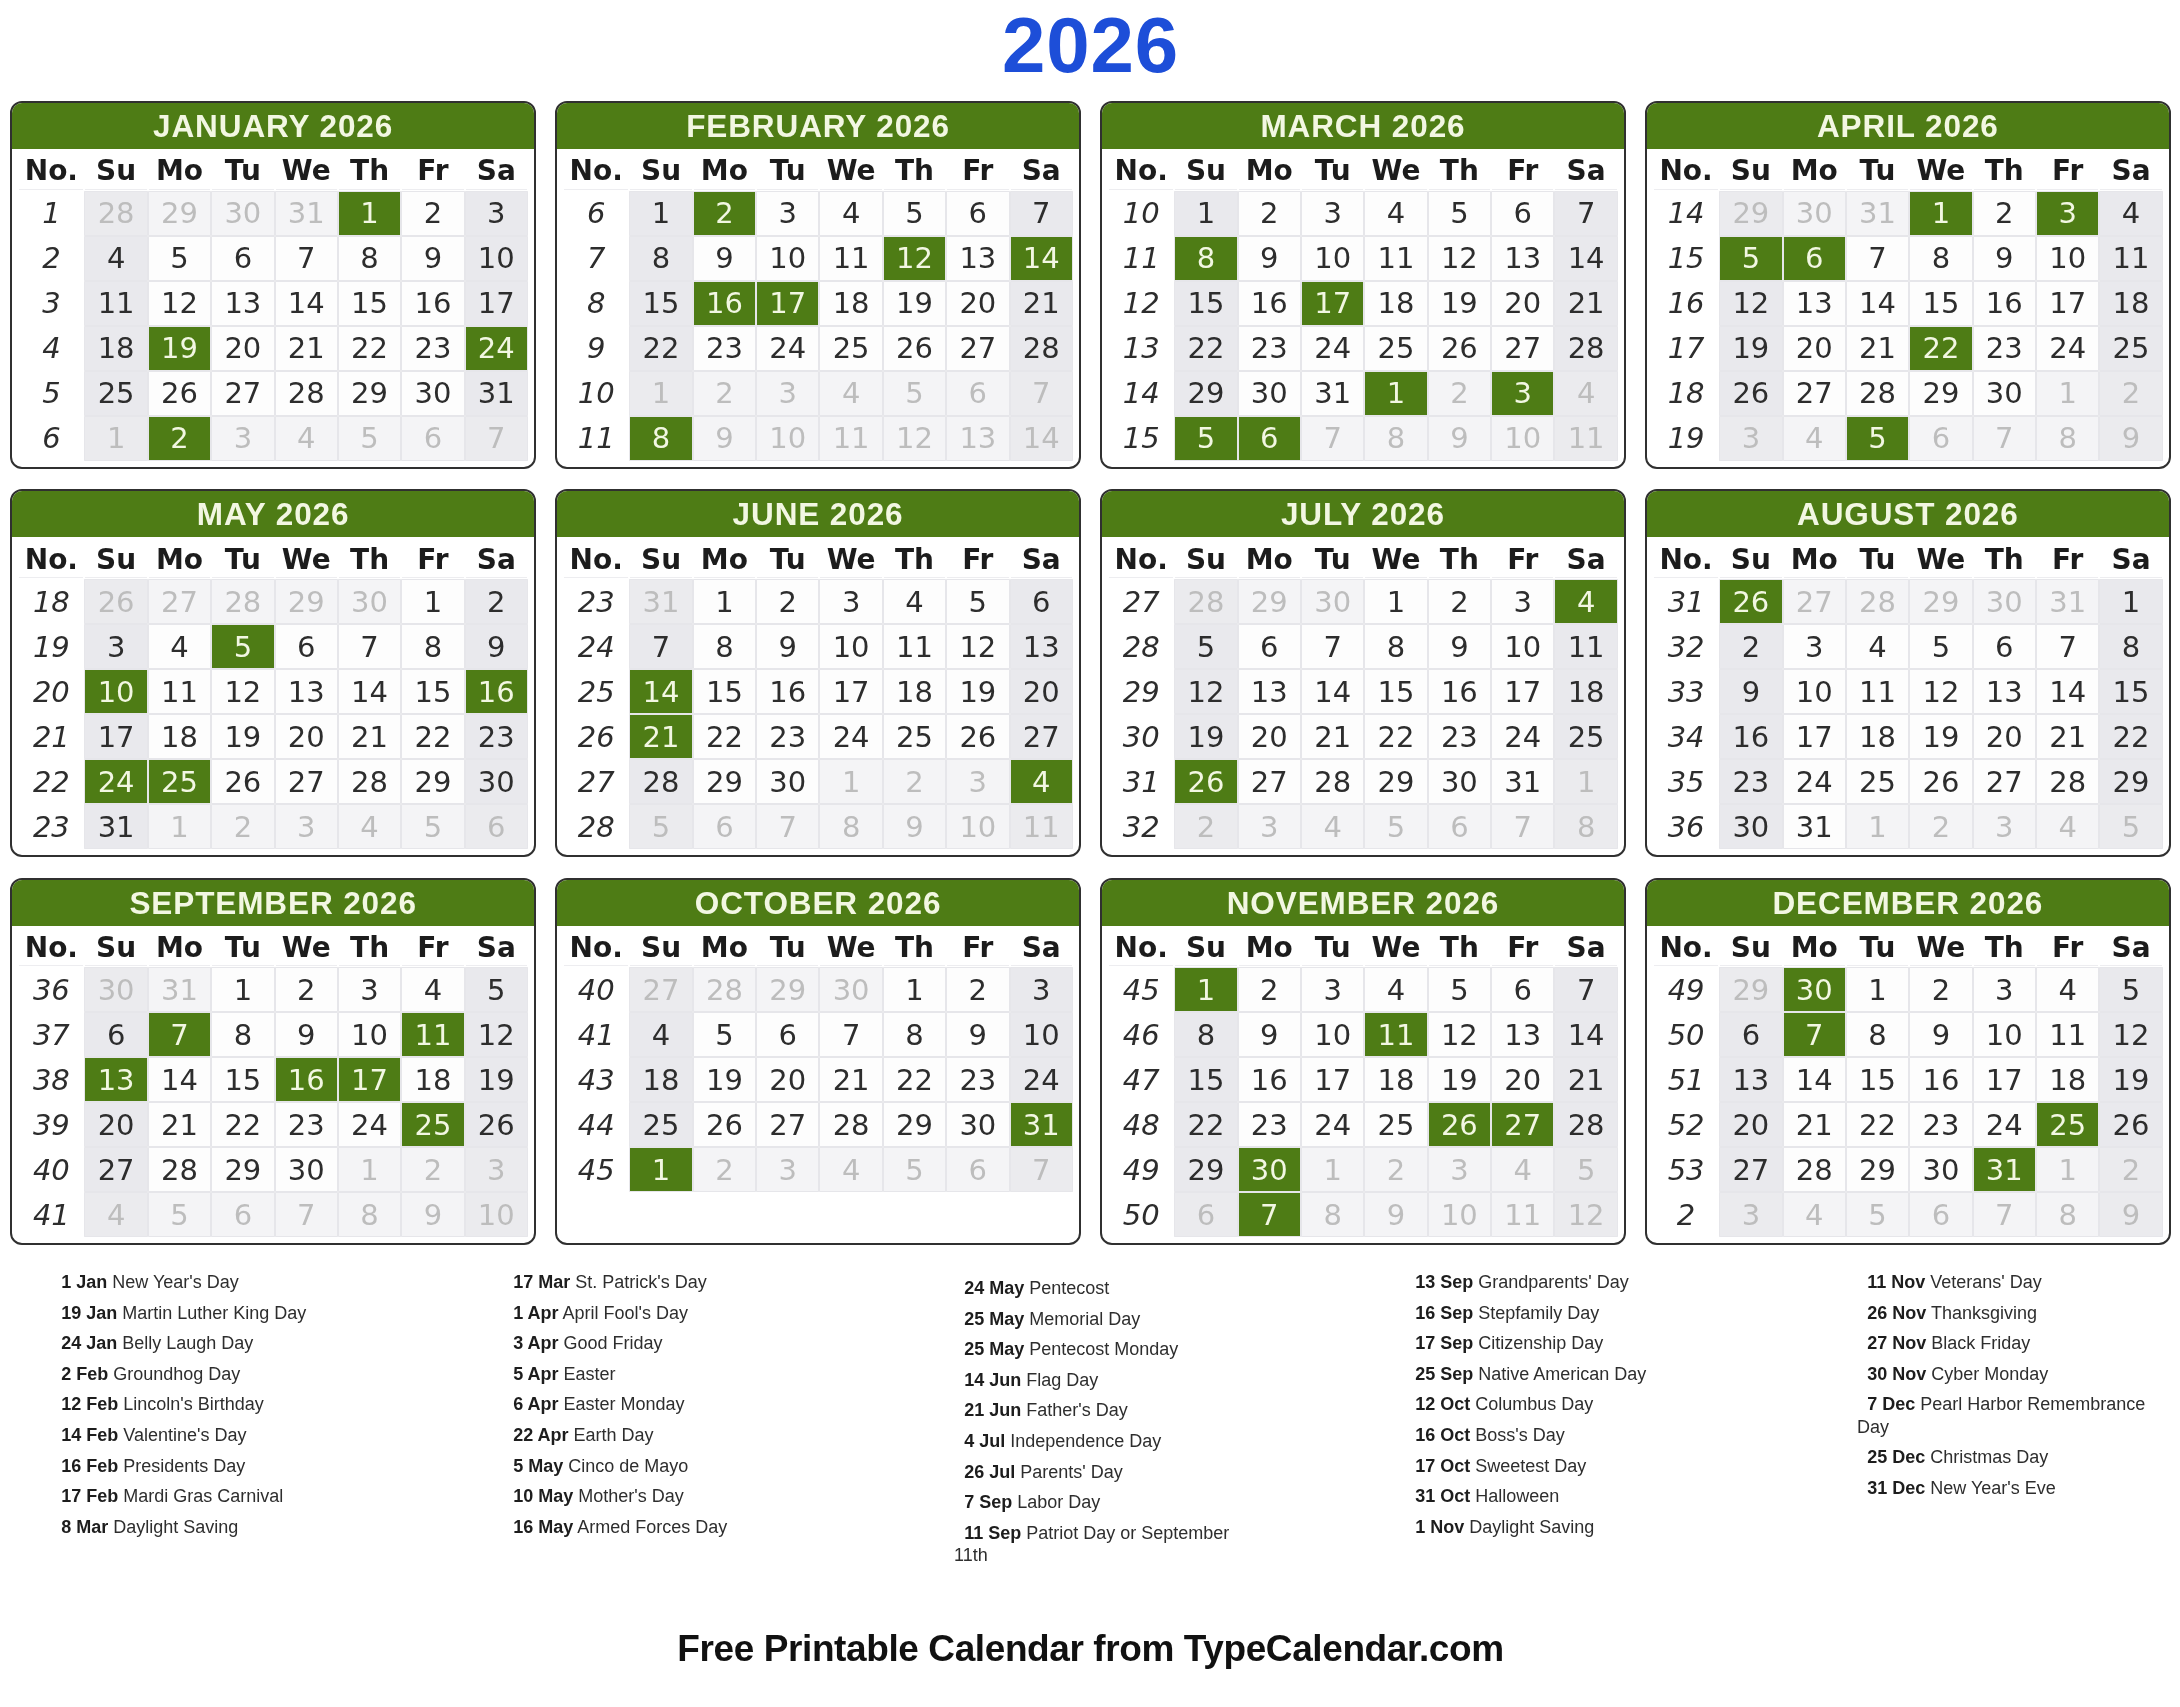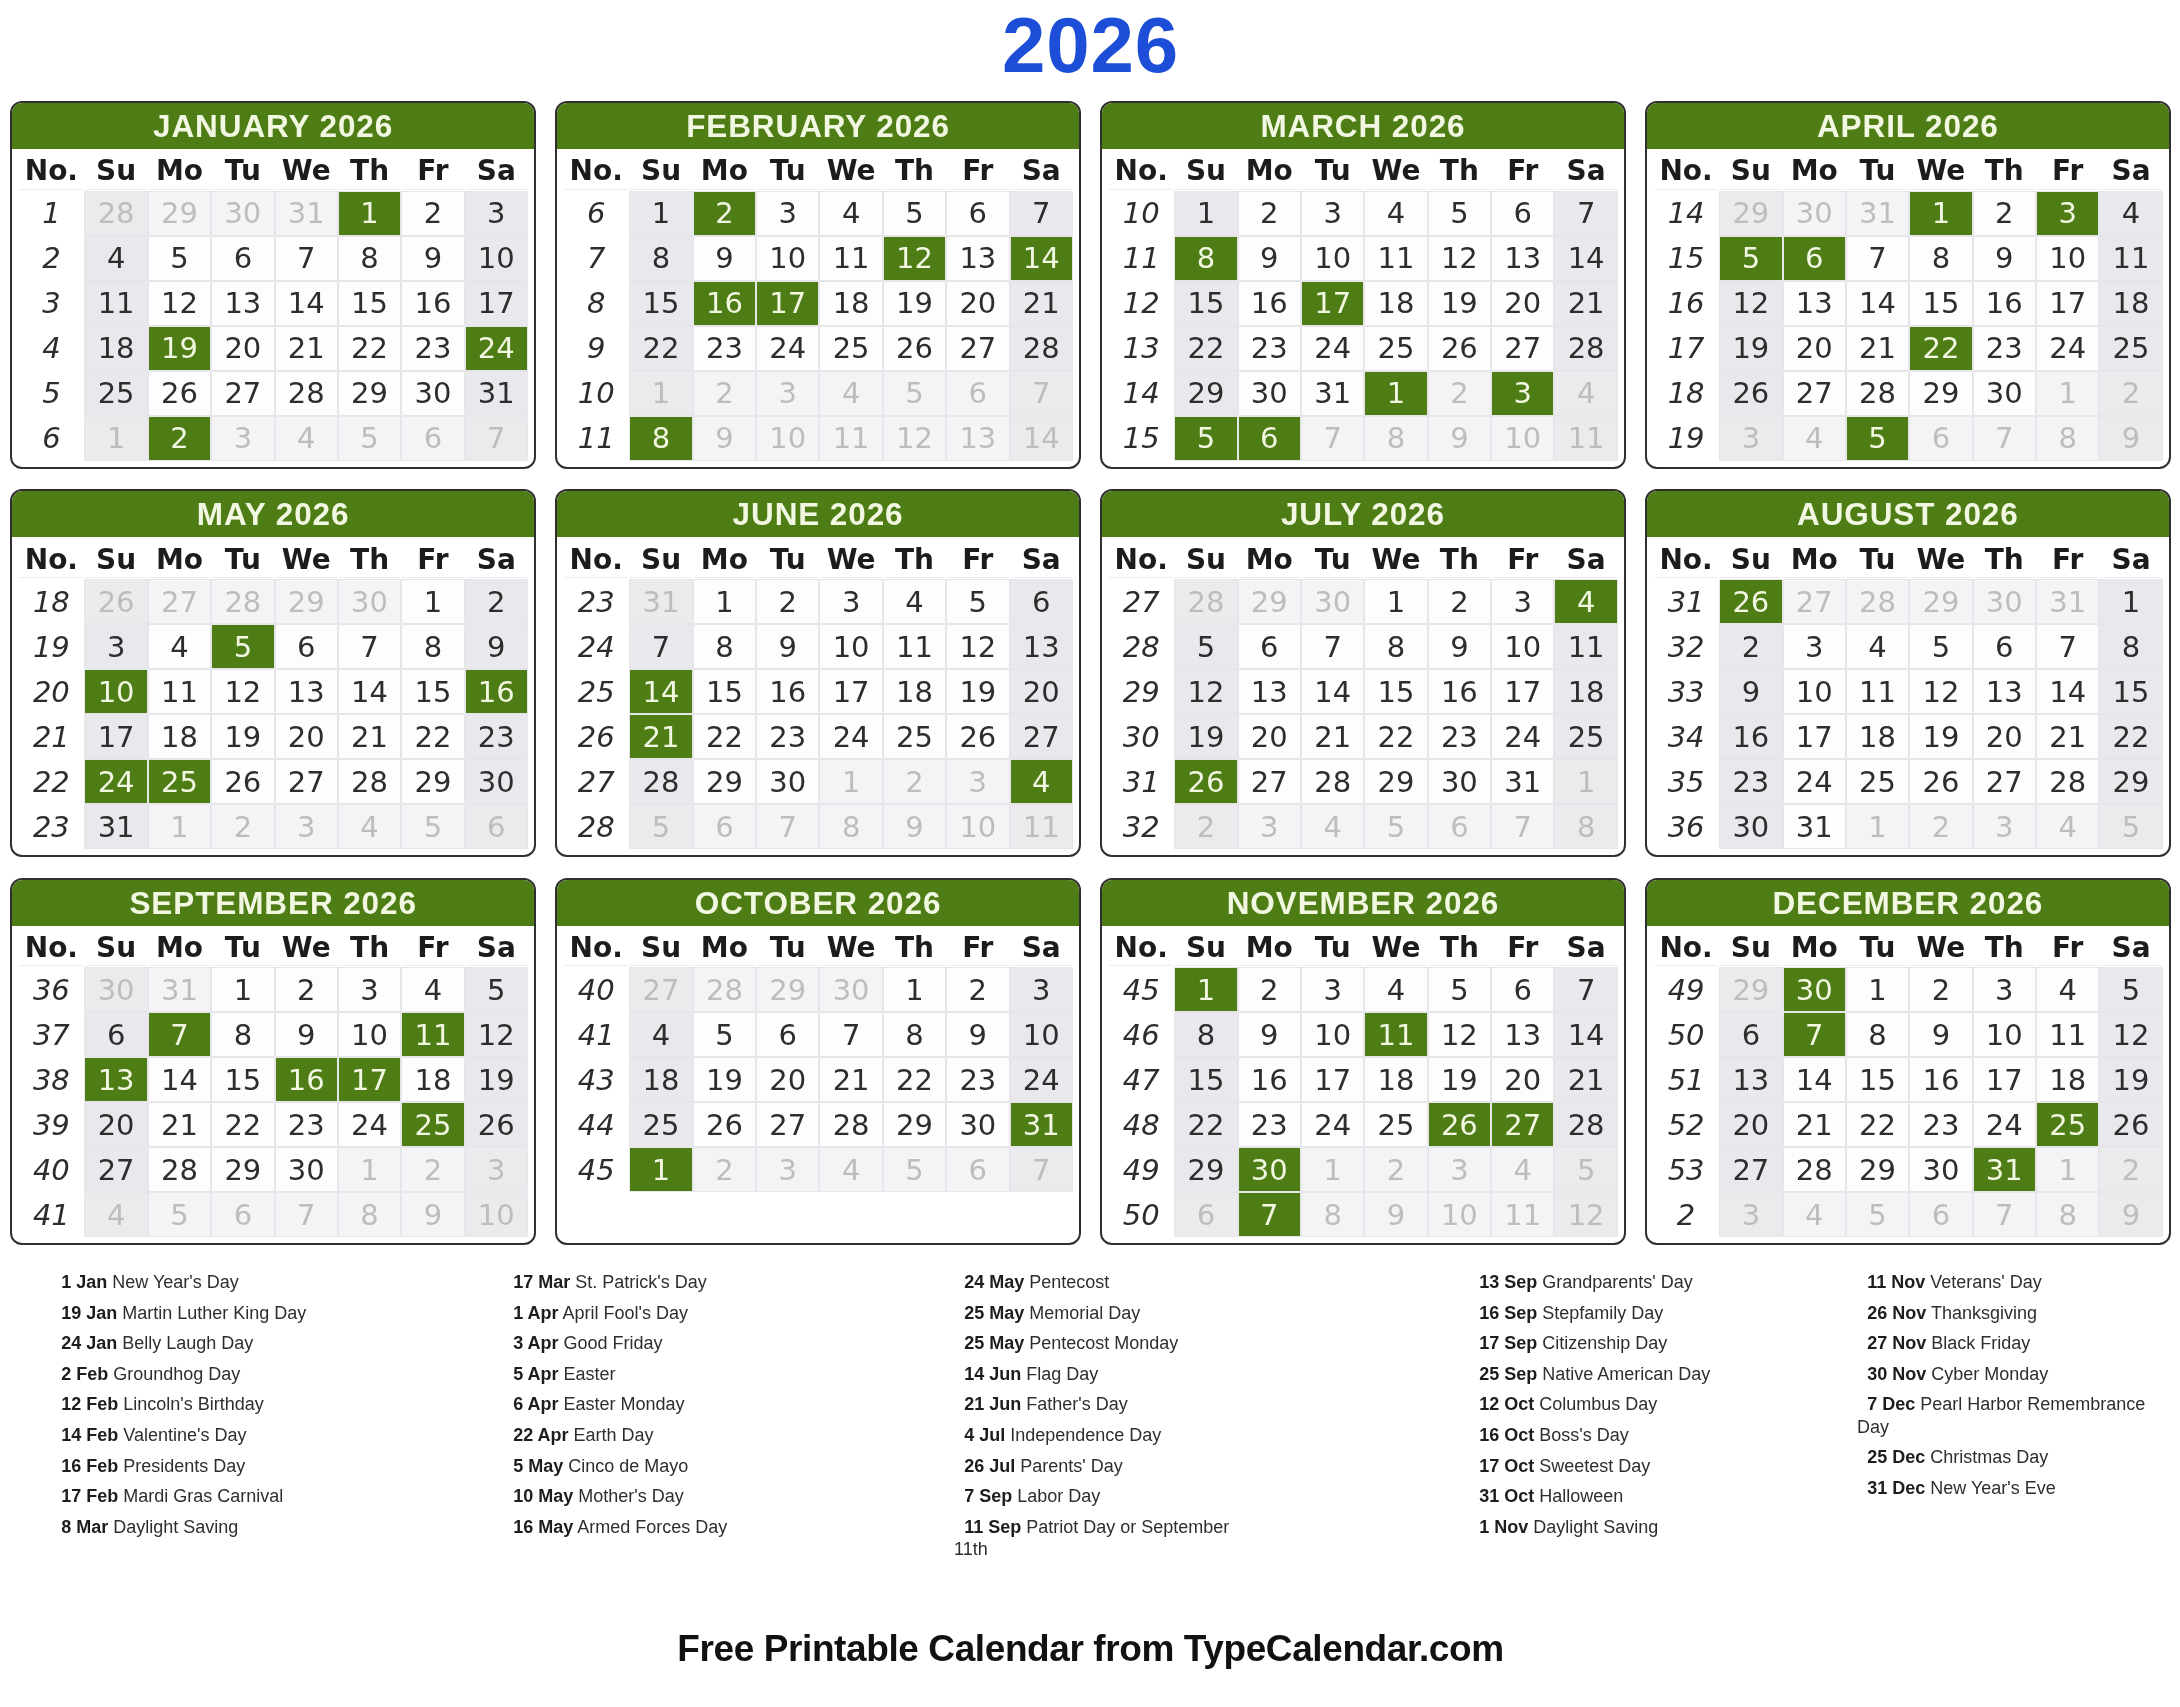--- a/index.html
+++ b/index.html
@@ -55,22 +55,22 @@
   td.day.out{background:var(--outbg);color:var(--muted);}
   td.day.out.we{background:var(--outweekend);}
   td.day.hl{background:var(--green);color:var(--pale);}
   #legend{
     position:relative;padding:25.6px 0 0 51px;height:375px;
     font-family:"Liberation Sans",sans-serif;
   }
   .lg-col{
     position:absolute;top:25.6px;width:294px;
   }
-  .lg-col.c0{left:51px;}.lg-col.c1{left:503px;}.lg-col.c2{left:954px;}
-  .lg-col.c3{left:1469px;}.lg-col.c4{left:1857px;}
+  .lg-col.c0{left:51px;}.lg-col.c1{left:503px;}.lg-col.c2{left:954px;margin-top:6px;}
+  .lg-col.c3{left:1405px;}.lg-col.c4{left:1857px;}
   .lg-item{
     margin:0 0 8.5px 0;font-size:18px;line-height:1.23;color:#2e2e2e;
     text-indent:10.2px;
   }
   .lg-item b{color:#1d1d1d;}
   .footer{
     text-align:center;font-family:"Liberation Sans",sans-serif;
     font-weight:bold;font-size:37px;color:#111;letter-spacing:-0.4px;
     margin-top:8px;
   }

